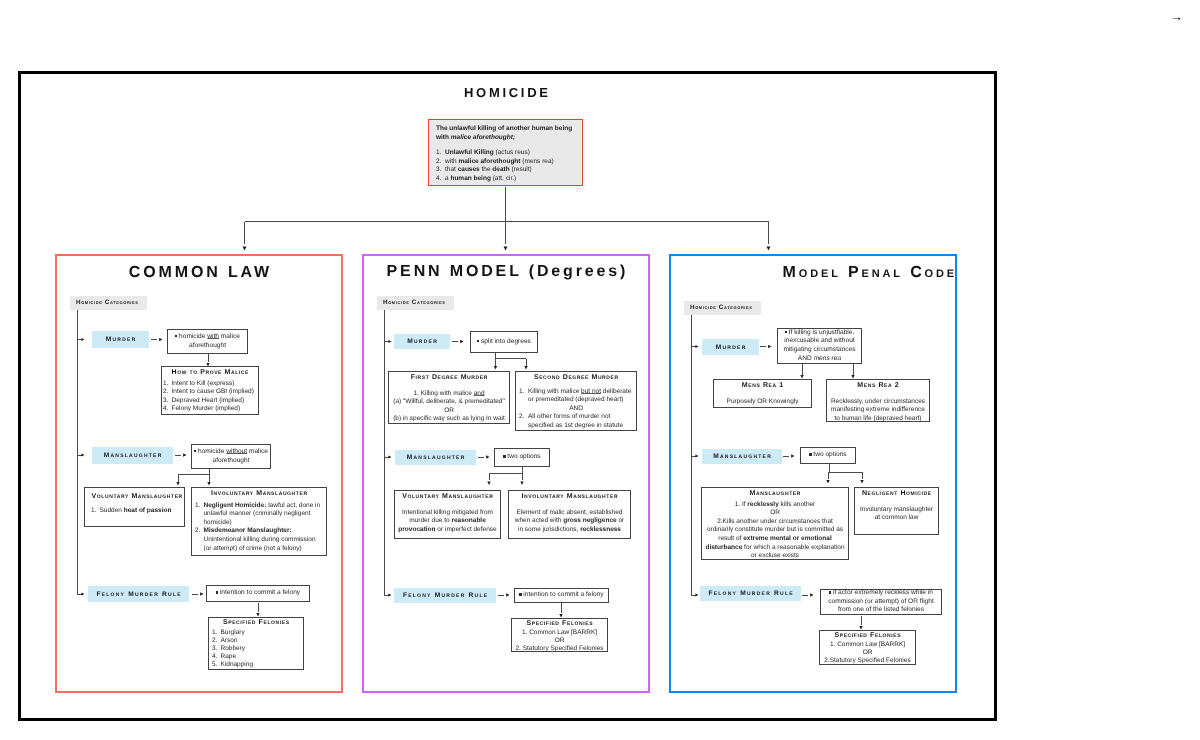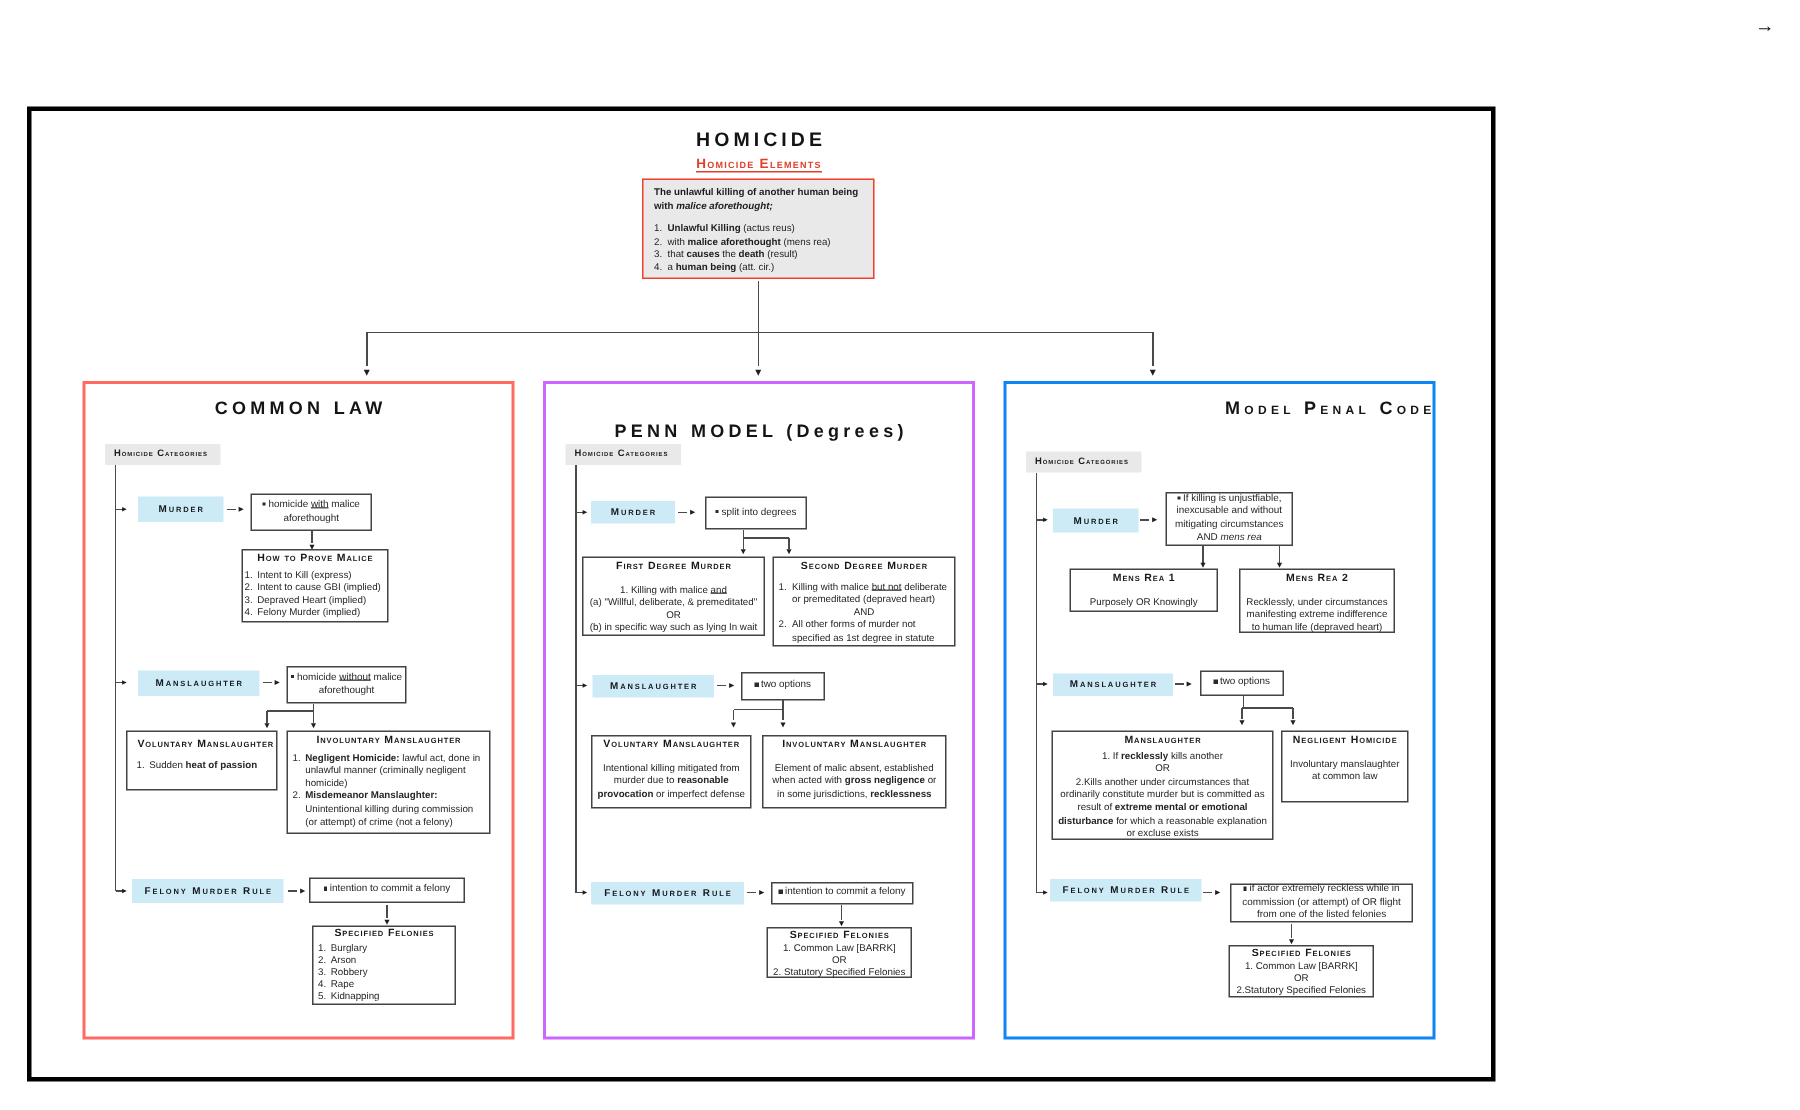--- a/index.html
+++ b/index.html
@@ -26,21 +26,21 @@
      padding:5px 6px 4px 7px;font-size:6.5px;line-height:8.6px;color:#1c1c1c;}
   .elem-box .head{font-weight:bold;}
   .elem-box ol{margin:0;padding:0;list-style:none;margin-top:7px;}
   .elem-box ol li{padding-left:9px;position:relative;}
   .elem-box ol li .num{position:absolute;left:0;}
 
   svg.conn{left:0;top:0;width:1200px;height:740px;pointer-events:none;overflow:visible;z-index:2;}
 
   .col{box-sizing:border-box;background:transparent;position:absolute;}
   .col-title{position:absolute;text-align:center;
-      font-size:12px;font-weight:bold;letter-spacing:2.85px;color:#141414;line-height:11px;
+      font-size:16px;font-weight:bold;letter-spacing:2.85px;color:#141414;line-height:11px;
       text-indent:2.85px;}
   .sc{font-variant:small-caps;text-align:right;}
 
   .seclabel{position:absolute;background:#e9e9e9;font-size:6.3px;font-weight:bold;
       letter-spacing:0.6px;color:#1c1c1c;padding:3.6px 8px 3.6px 6px;font-variant:small-caps;
       white-space:nowrap;line-height:6.6px;}
 
   .cat{position:absolute;background:#cdeaf7;font-size:6.6px;font-weight:bold;
       letter-spacing:1.25px;color:#15181a;text-align:center;font-variant:small-caps;
       display:flex;align-items:center;justify-content:center;line-height:7px;}
@@ -67,21 +67,20 @@
   .hang{position:relative;padding-left:9px;text-align:left;}
   .hang .num{position:absolute;left:0;}
 </style>
 </head>
 <body>
 
 <div class="page">
 <div class="abs top-arrow">→</div>
 <div class="abs frame"></div>
 <div class="abs main-title">HOMICIDE</div>
-<div class="abs sub-title"><span>Homicide Elements</span></div>
 <div class="abs elem-box">
   <div class="head">The unlawful killing of another human being with <i>malice aforethought;</i></div>
   <ol>
     <li><span class="num">1.</span><span><b>Unlawful Killing</b> (actus reus)</span></li>
     <li><span class="num">2.</span><span>with <b>malice aforethought</b> (mens rea)</span></li>
     <li><span class="num">3.</span><span>that <b>causes</b> the <b>death</b> (result)</span></li>
     <li><span class="num">4.</span><span>a <b>human being</b> (att. cir.)</span></li>
   </ol>
 </div>
 <svg class="abs conn">
@@ -169,21 +168,21 @@
     <polygon points="851.3,375.1 854.7,375.1 853,378.5"></polygon>
     <polygon points="826.3,480.1 829.7,480.1 828,483.5"></polygon>
     <polygon points="860.3,480.1 863.7,480.1 862,483.5"></polygon>
     <polygon points="859.3,626.1 862.7,626.1 861,629.5"></polygon>
   </g>
 </svg>
 <div class="col" style="left:55px;top:254px;width:288px;height:439px;border:2.0px solid #ff6b60;"></div>
 <div class="col" style="left:362px;top:254px;width:288px;height:439px;border:2.0px solid #cc66ff;"></div>
 <div class="col" style="left:669px;top:254px;width:288px;height:439px;border:2.6px solid #0d85f2;"></div>
 <div class="abs col-title" style="left:55px;top:267px;width:288px;">COMMON LAW</div>
-<div class="abs col-title" style="left:362px;top:282px;width:288px;"><span>PENN MODEL (Degrees)</span></div>
+<div class="abs col-title" style="left:362px;top:266px;width:288px;"><span>PENN MODEL (Degrees)</span></div>
 <div class="abs col-title sc" style="left:669px;top:267px;width:288px;">Model Penal Code</div>
 <div class="seclabel" style="left:70px;top:296px;">Homicide Categories</div>
 <div class="seclabel" style="left:377px;top:296px;">Homicide Categories</div>
 <div class="seclabel" style="left:684px;top:301px;">Homicide Categories</div>
 <div class="cat" style="left:92px;top:331px;width:57px;height:17px;">
       <span>Murder</span>
     </div>
 <div class="defbox" style="left:167px;top:329px;width:81px;height:25px;">
       <span><span class="sq"></span>homicide <u>with</u> malice aforethought</span>
     </div>

